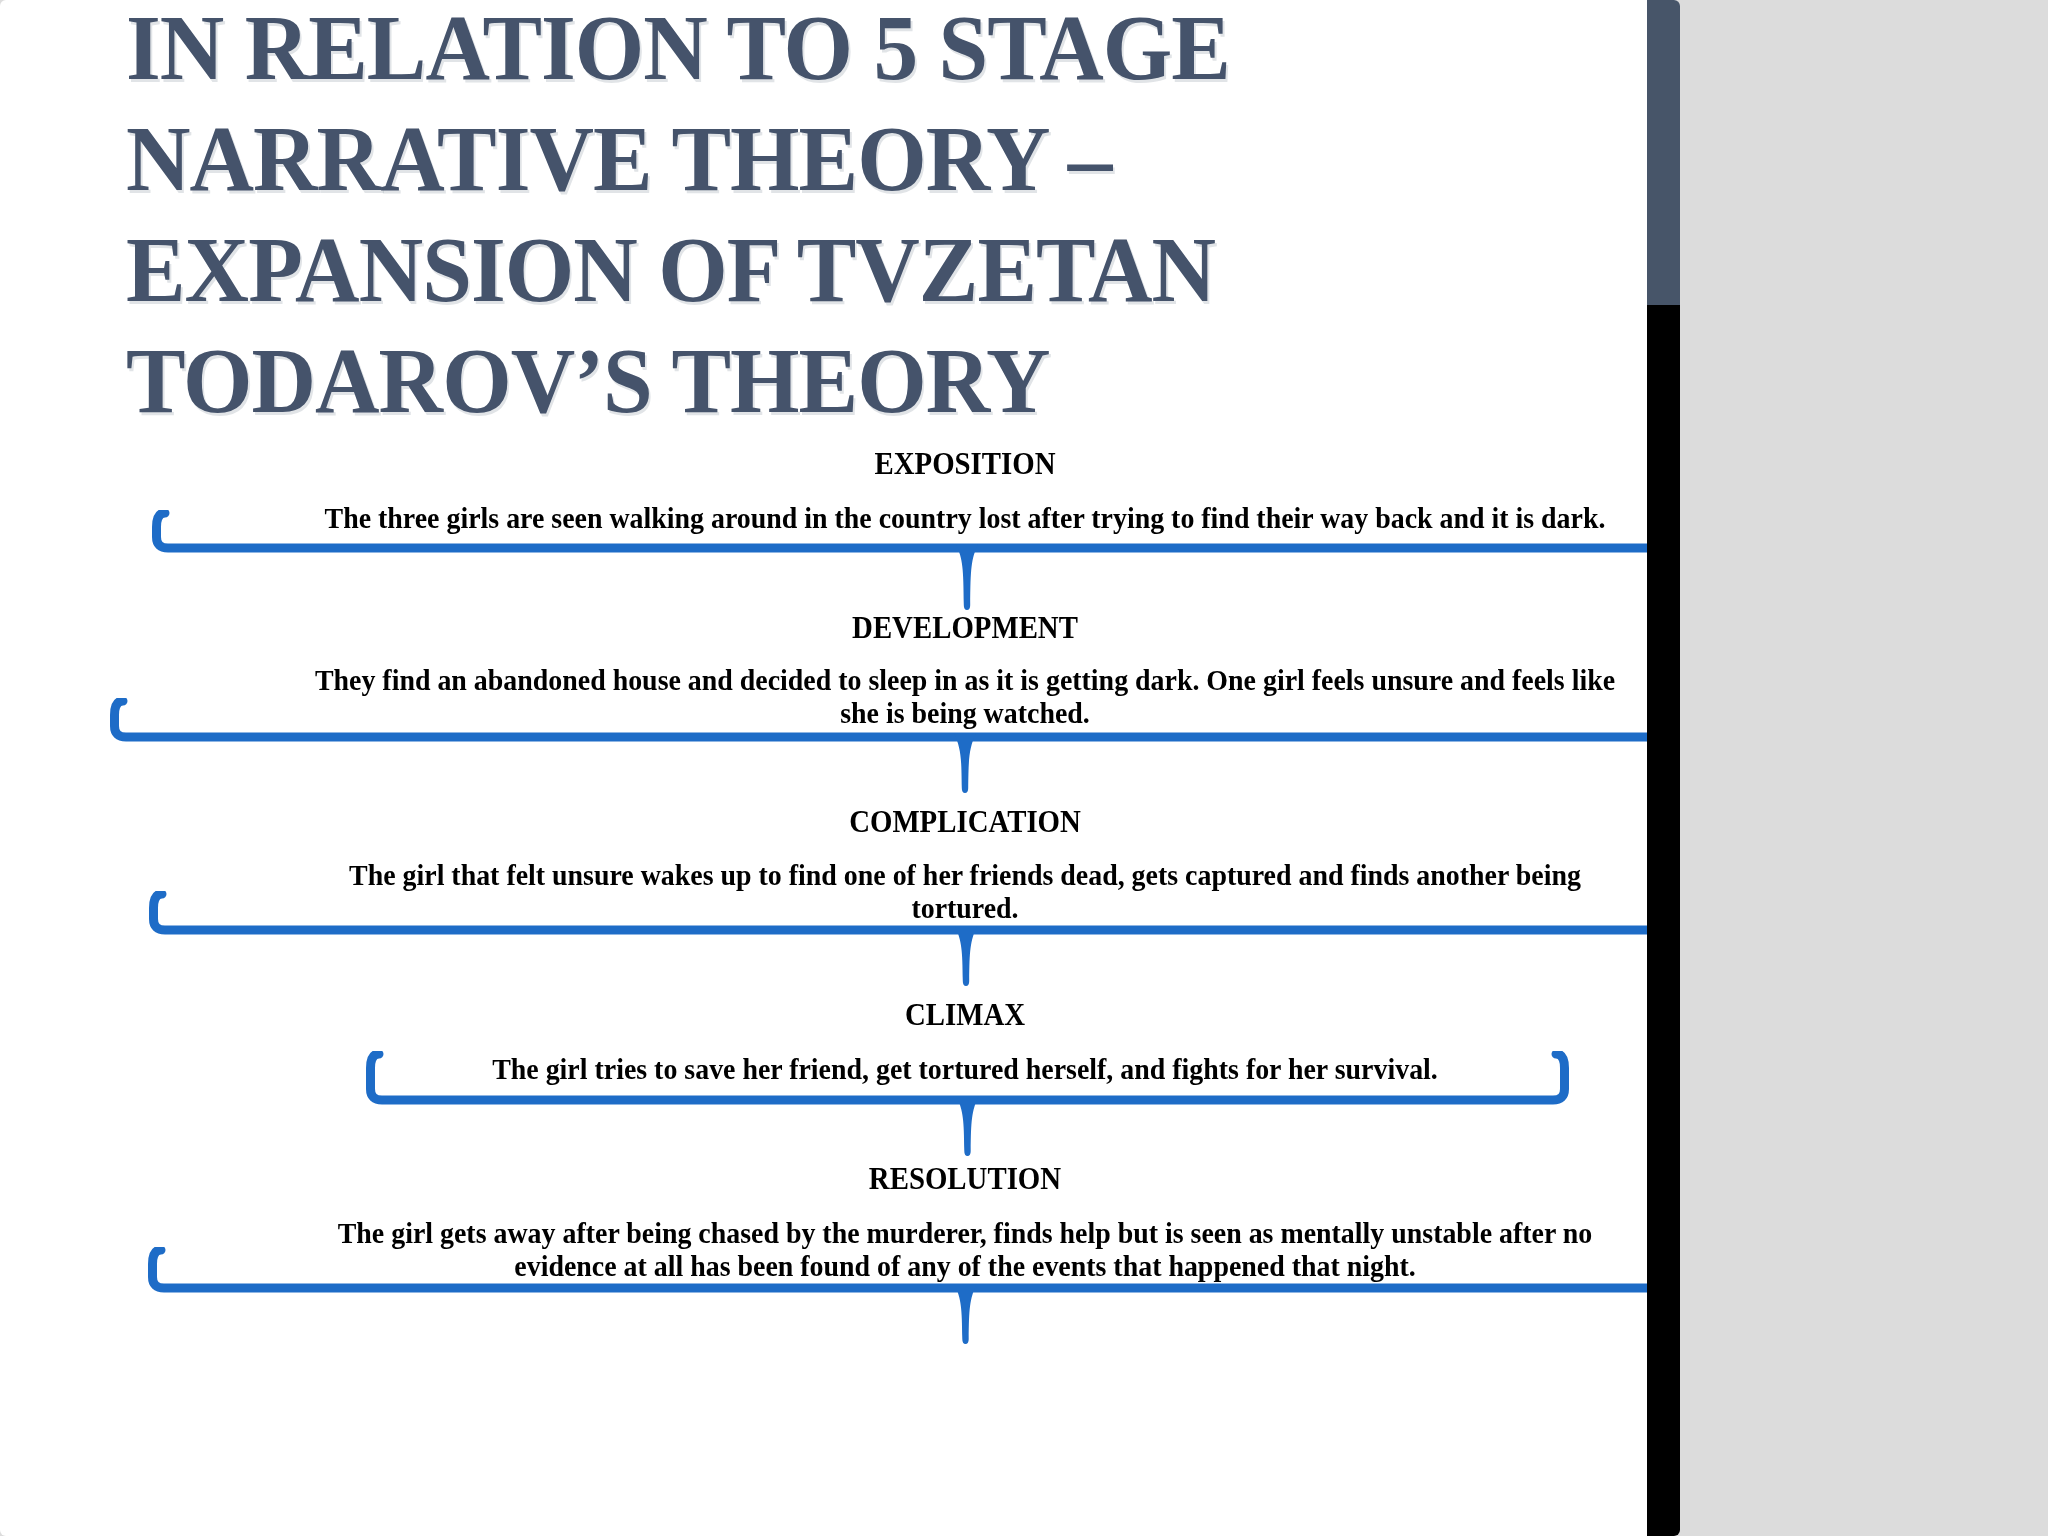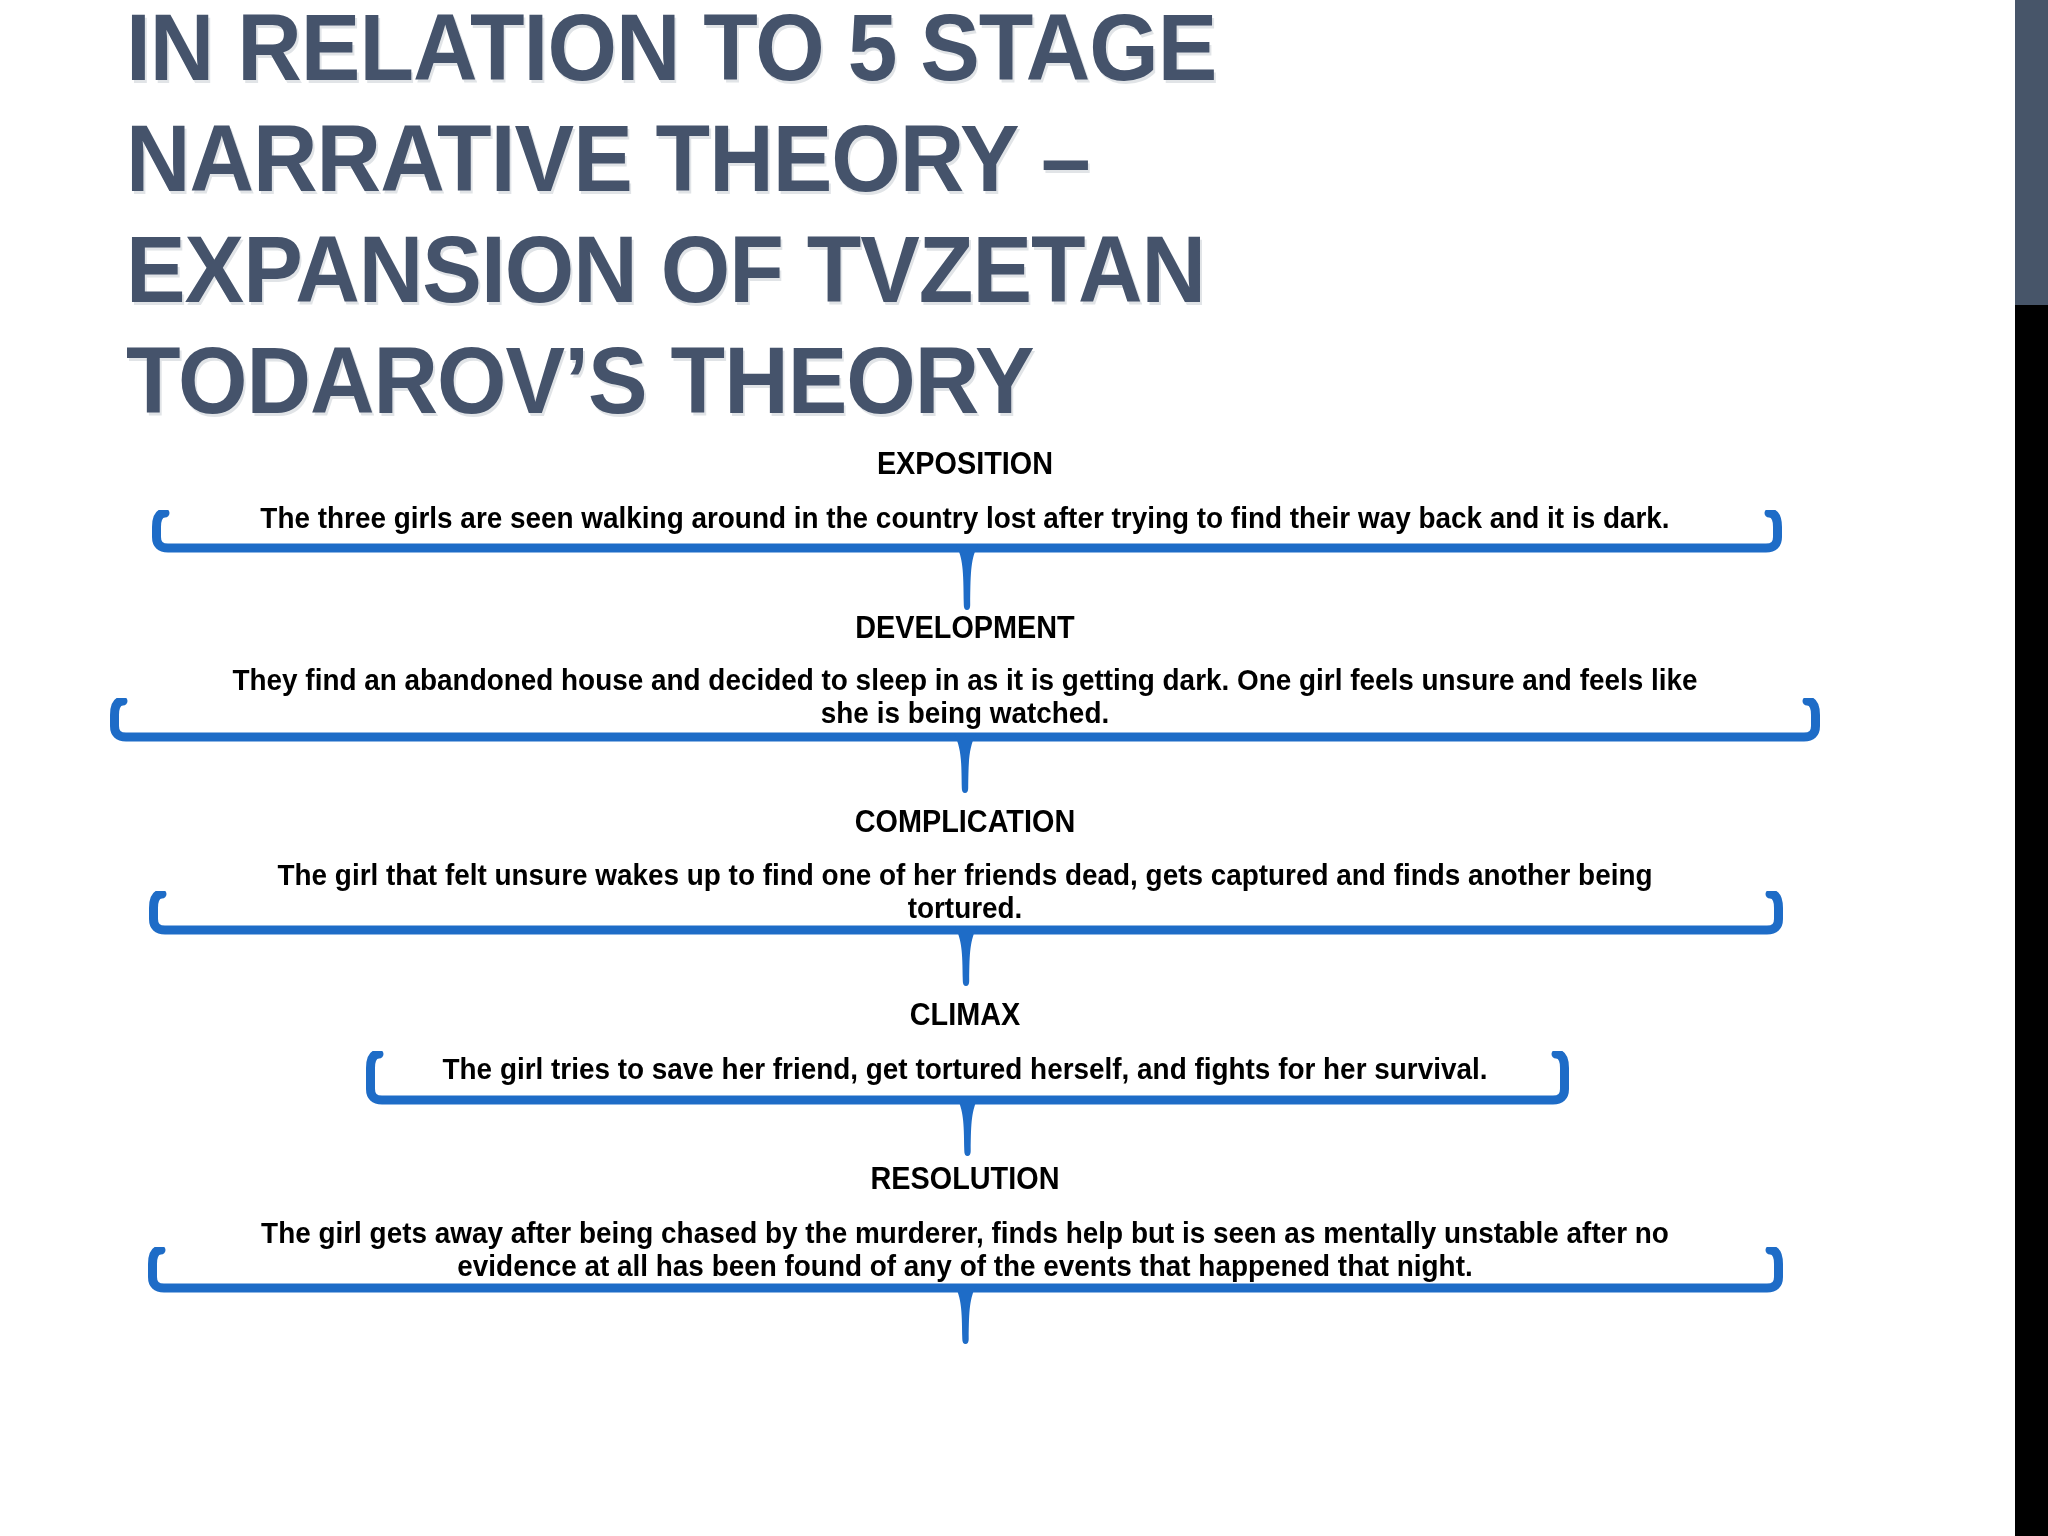--- a/index.html
+++ b/index.html
@@ -6,24 +6,25 @@
     --c-bg:#ffffff;
     --c-title:#45536B;
     --c-body:#000000;
     --c-brace:#1E6CC7;
     --c-edge-slate:#475569;
     --c-edge-black:#000000;
   }
   html,body{margin:0;padding:0;background:#dcdcdc;}
   #stage{
     position:relative;
-    width:2048px;height:1536px;
+    width:1680px;height:1536px;
     background:var(--c-bg);
     overflow:hidden;
-    font-family:Liberation Sans, sans-serif;
+    font-family:Liberation Serif, serif;
+    border-radius:6px;
   }
   .title{
     position:absolute;
     left:126px;top:-8px;
     width:1400px;
     font-size:94px;
     line-height:111px;
     font-weight:bold;
     letter-spacing:-1px;
     color:var(--c-title);

